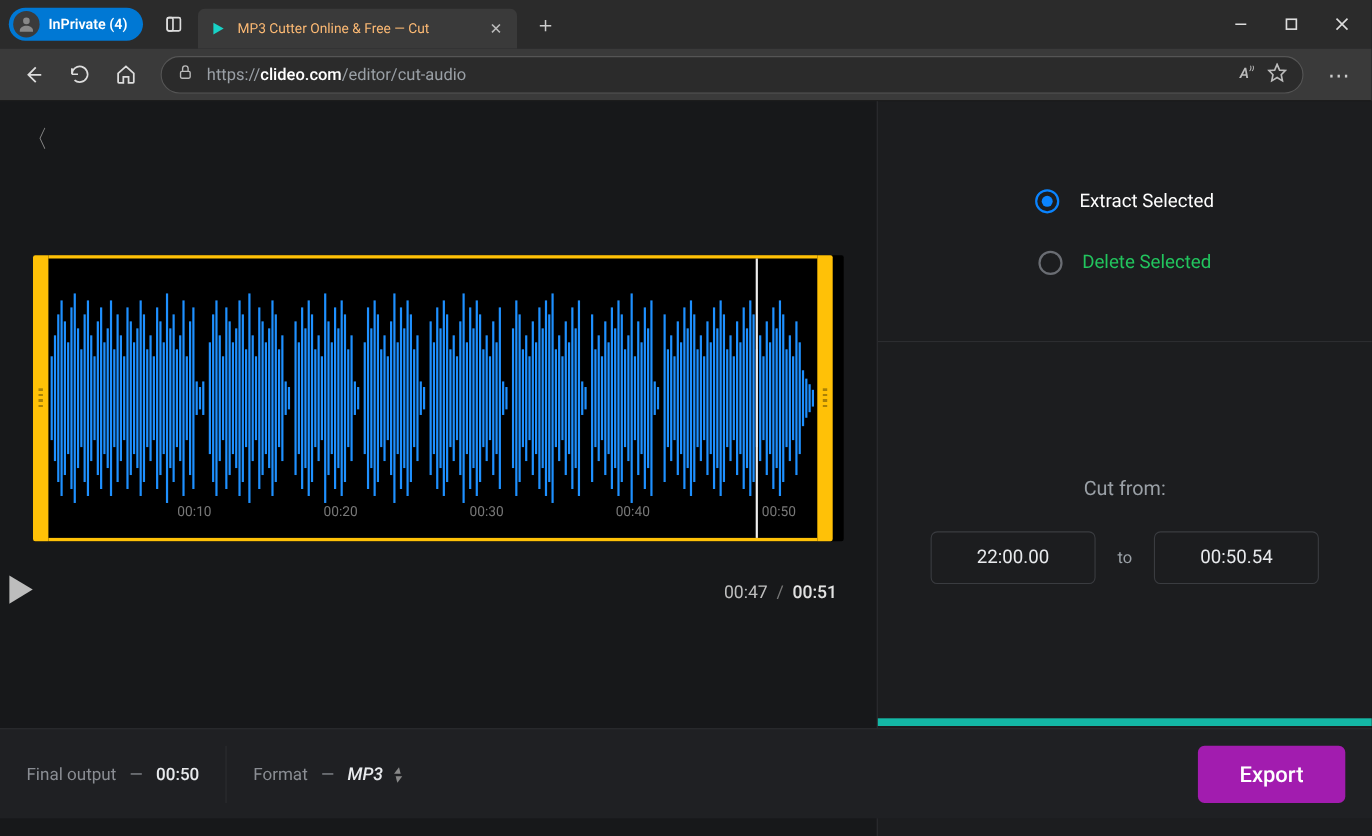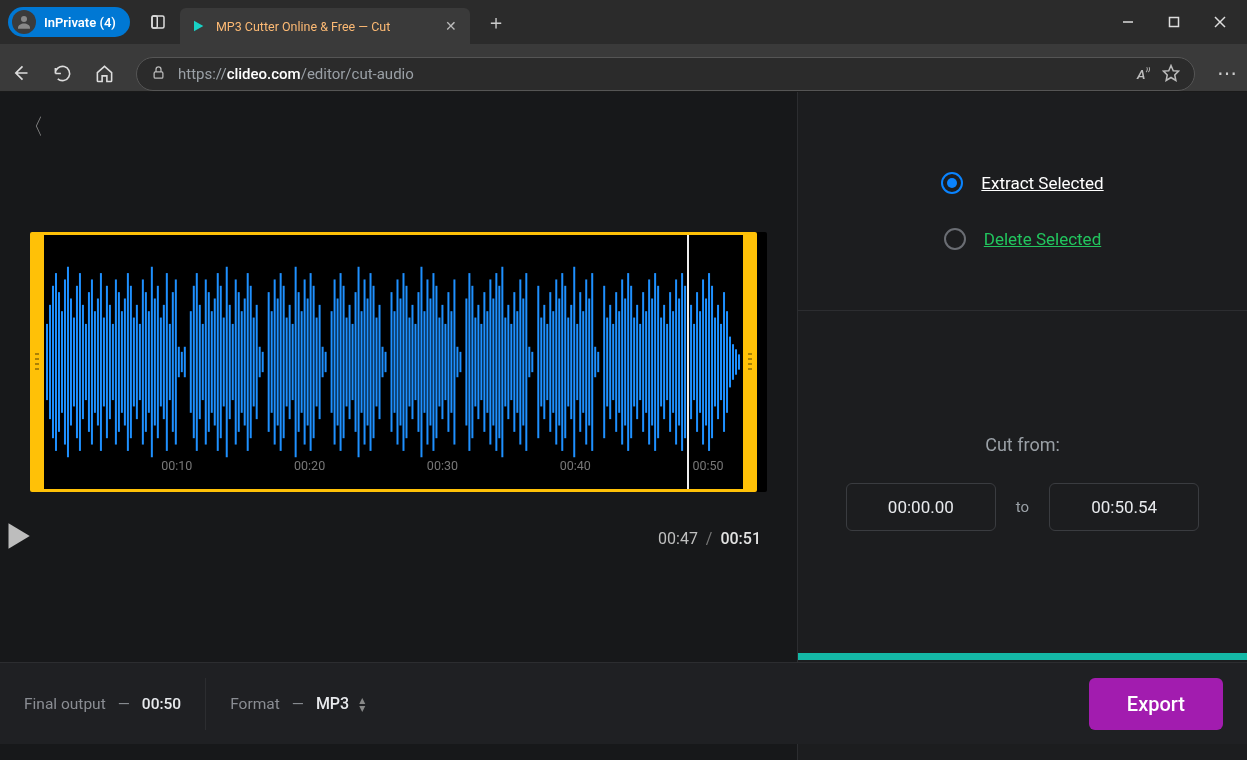--- a/index.html
+++ b/index.html
@@ -30,21 +30,21 @@
     position: relative; top: 4px;
   }
   .tab-favicon { width: 16px; height: 16px; }
   .tab-title { font-size: 12.5px; color: #fdba74; white-space: nowrap; overflow: hidden; text-overflow: ellipsis; flex:1; }
   .tab-close { color: #bbb; width: 18px; text-align:center; font-size: 14px;}
   .newtab-btn { margin-left: 12px; color: #ccc; font-size: 20px; width: 28px; text-align:center; }
   .window-controls { position: absolute; right: 4px; top: 0; height: 44px; display: flex; }
   .window-controls div { width: 46px; display:flex; align-items:center; justify-content:center; color:#ddd; }
 
   .toolbar {
-    height: 48px; background: #3a3a3a; display:flex; align-items:flex-end; padding: 0 2px; gap: 6px;
+    height: 48px; background: #3a3a3a; display:flex; align-items:center; padding: 0 12px; gap: 6px;
     border-bottom: 1px solid #1a1a1a;
   }
   .tb-btn { width: 36px; height: 36px; display:flex;align-items:center;justify-content:center; color:#ddd; border-radius:4px;}
   .addrbar {
     flex: 1; height: 34px; background: #2b2b2b; border: 1px solid #555; border-radius: 18px;
     display:flex; align-items:center; padding: 0 14px; gap: 12px; color:#ccc; font-size: 15px;
     margin: 0 8px;
   }
   .addr-url { flex: 1; display:flex; align-items:baseline; }
   .addr-proto { color:#9aa0a6; }
@@ -92,21 +92,21 @@
   .time-readout { position:absolute; right:36px; color:#9aa0a6; font-size:16px; }
   .time-readout .cur { color:#bfbfbf; }
   .time-readout .tot { color:#e2e2e2; font-weight:500;}
 
   
   .side {
     width: 450px; border-left:1px solid #2c2d30; background:#1c1d1f;
     display:flex; flex-direction:column;
   }
   .mode-block { padding: 80px 0 60px 0; display:flex; flex-direction:column; gap:34px; align-items:center; border-bottom:1px solid #2c2d30;}
-  .radio-row { display:flex; align-items:center; gap:18px; font-size:17px; cursor:pointer;text-decoration:underline;}
+  .radio-row { display:flex; align-items:center; gap:18px; font-size:17px; cursor:pointer;}
   .radio-row.sel { color:#fff; }
   .radio-row.unsel { color:#22c55e; }
   .radio-outer { width:22px; height:22px; border-radius:50%; border:2px solid #0a84ff; display:flex;align-items:center;justify-content:center;}
   .radio-row.unsel .radio-outer{ border-color:#6a6d73;}
   .radio-inner { width:10px; height:10px; border-radius:50%; background:#0a84ff; }
 
   .cut-block { flex:1; display:flex; flex-direction:column; align-items:center; justify-content:center; gap:28px; border-bottom:7px solid #14b8a6;}
   .cut-title { color:#9aa0a6; font-size:18px; }
   .cut-inputs { display:flex; align-items:center; gap:20px; }
   .time-input { width:150px; height:48px; border:1px solid #3a3c40; border-radius:6px; display:flex;align-items:center;justify-content:center; color:#e8eaed; font-size:17px; background:transparent;}
@@ -119,21 +119,21 @@
 
   
   .bottom {
     position:absolute; left:0; right:0; bottom:16px; height:82px;
     background:#1f2023; border-top:1px solid #2c2d30;
     display:flex; align-items:center; padding: 0 24px;
   }
   .bot-seg { display:flex; align-items:center; gap:12px; color:#8a8d93; font-size:15.5px;}
   .bot-seg .val { color:#e8eaed; font-weight:500;}
   .vdiv { width:1px; height:52px; background:#2c2d30; margin: 0 24px;}
-  .fmt-sel { display:flex; align-items:center; gap:10px; color:#e8eaed; font-size:16px; }
+  .fmt-sel { display:flex; align-items:center; gap:10px; color:#e8eaed; font-size:16px;font-style:italic; }
   .fmt-sel .arrows { color:#888; font-size:12px; line-height:8px; display:flex;flex-direction:column;}
   .export-btn {
     margin-left:auto; background:#a21caf; color:#fff; border:none; border-radius:6px;
     font-size:20px; font-weight:500; padding: 14px 38px;
   }
 </style>
 </head>
 <body>
 
 <div class="titlebar">
@@ -542,21 +542,21 @@
       <div class="radio-row unsel">
         <span class="radio-outer"></span>
         <span>Delete Selected</span>
       </div>
     </div>
 
     <div class="cut-block">
       <div class="cut-title">Cut from:</div>
       <div class="cut-inputs">
         <div class="time-input">
-            <span>00:00.00</span>
+            <span>22:00.00</span>
           </div>
         <div class="to-label">to</div>
         <div class="time-input">
             <span>00:50.54</span>
           </div>
       </div>
     </div>
 
     <div class="fade-block">
       <div class="chk-row">

